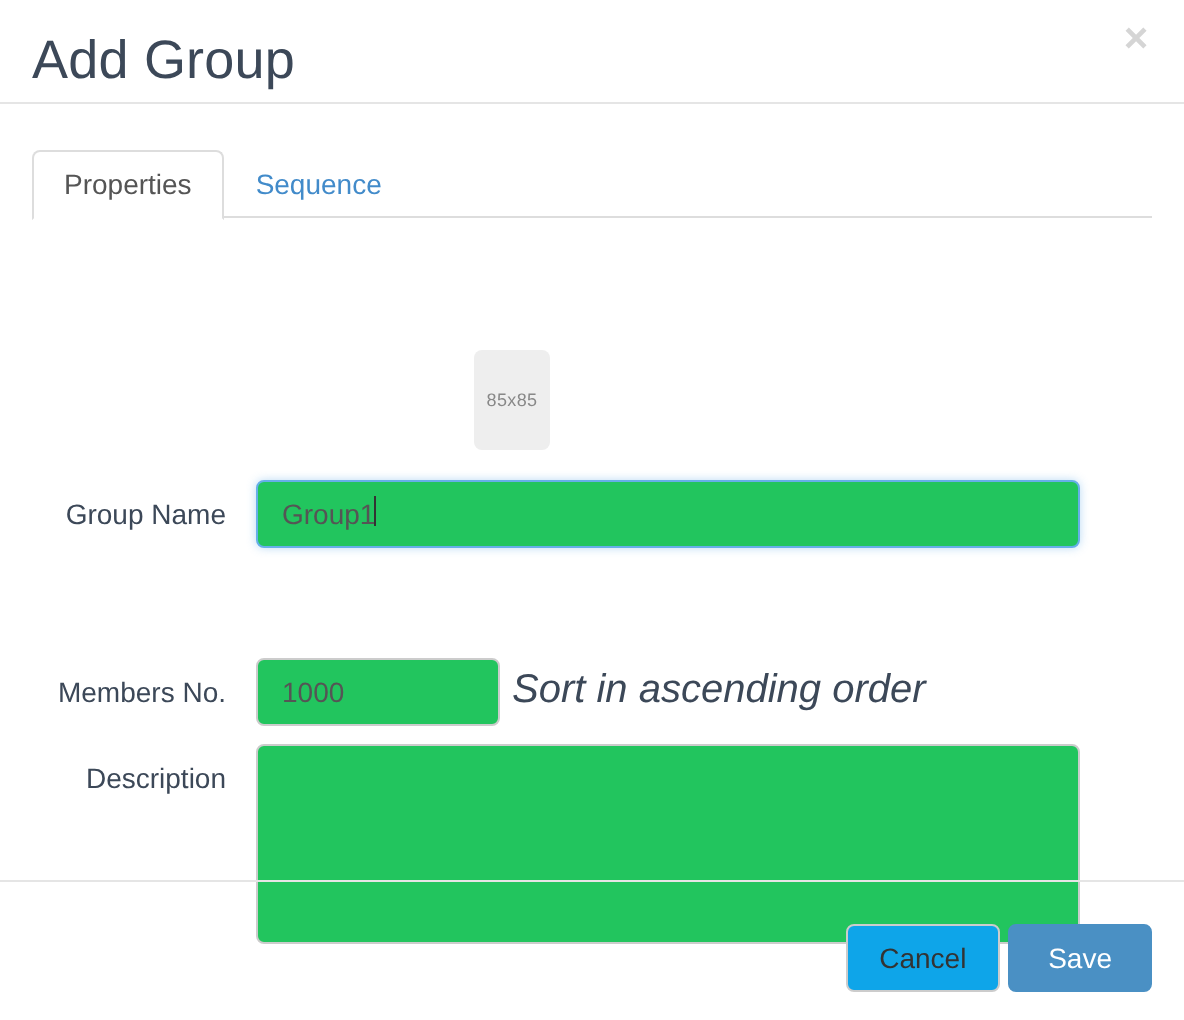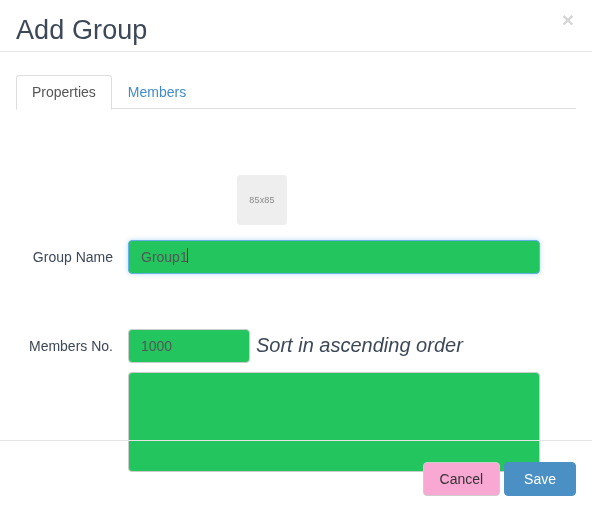--- a/index.html
+++ b/index.html
@@ -101,21 +101,21 @@
     border: 1px solid #dddddd;
     border-bottom-color: #ffffff;
     cursor: default;
   }
 
   
   .avatar-placeholder {
     position: absolute;
     left: 237px;
     top: 123px;
-    width: 50px;
+    width: 38px;
     height: 50px;
     background: #eeeeee;
     border-radius: 4px;
     color: #888888;
     font-size: 9px;
     display: flex;
     align-items: center;
     justify-content: center;
     letter-spacing: 0.2px;
   }
@@ -258,21 +258,21 @@
     font-size: 14px;
     font-family: "Liberation Sans", sans-serif;
     line-height: 20px;
     border-radius: 4px;
     border: 1px solid transparent;
     cursor: pointer;
     vertical-align: middle;
   }
   .btn-default {
     color: #333333;
-    background-color: #f9a8d4;
+    background-color: #0ea5e9;
     border-color: #cccccc;
     text-align: right;
   }
   .btn-primary {
     color: #ffffff;
     background-color: #4a90c4;
     border-color: #4a90c4;
     padding: 6px 19px;
   }
 </style>
@@ -286,40 +286,41 @@
     <button class="close-btn">×</button>
   </div>
 
   <div class="modal-body">
 
     <ul class="nav-tabs">
       <li>
         <a class="tab-link active">Properties</a>
       </li>
       <li>
-        <a class="tab-link">Members</a>
+        <a class="tab-link">Sequence</a>
       </li>
     </ul>
 
     <div class="avatar-placeholder">85x85</div>
 
     <div class="form-row" id="row-group-name">
       <label class="form-label">Group Name</label>
       <input class="form-control focused" id="input-group-name" type="text" value="Group1" style="">
     </div>
     <div class="caret-text"><span style="visibility:hidden">Group1</span><span class="caret-bar"></span></div>
 
 
     <div class="form-row" id="row-sequence">
       <label class="form-label">Members No.</label>
       <input class="form-control" id="input-sequence" type="text" value="1000" style="">
       <span class="help-italic">Sort in ascending order</span>
     </div>
 
     <div class="form-row" id="row-description">
+      <label class="form-label">Description</label>
       <textarea class="form-control" id="textarea-description" placeholder="" style=""></textarea>
     </div>
 
   </div>
 
   <div class="modal-footer">
     <button class="btn btn-default">Cancel</button>
     <button class="btn btn-primary">Save</button>
   </div>
 

